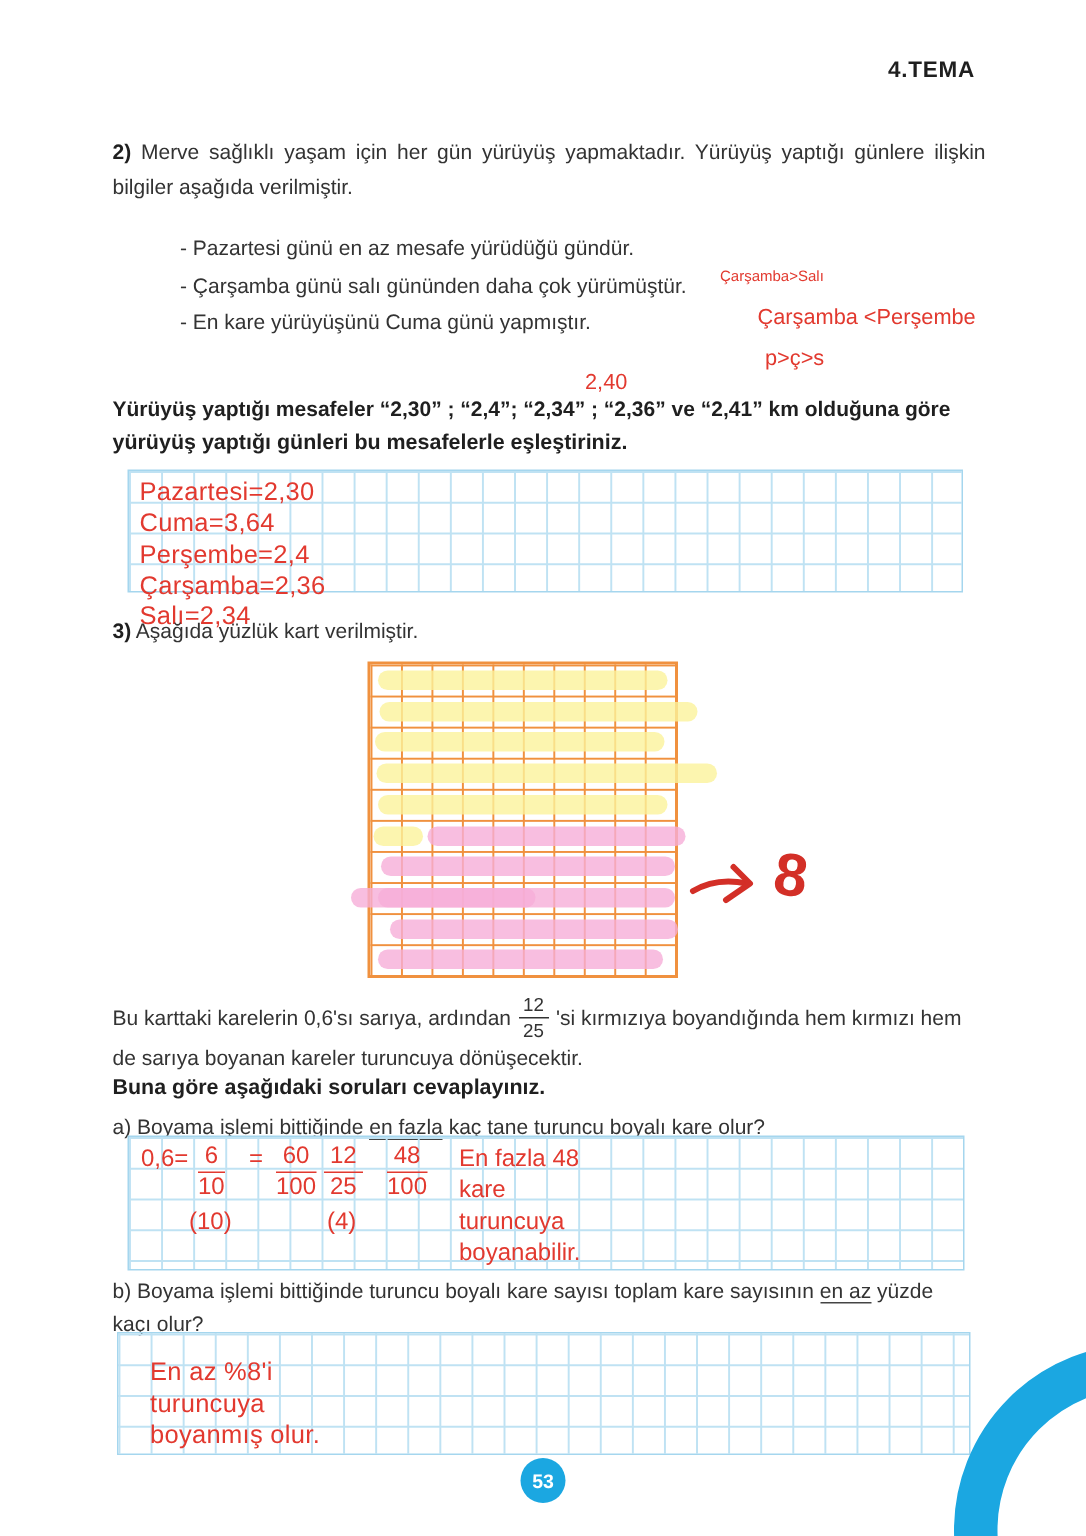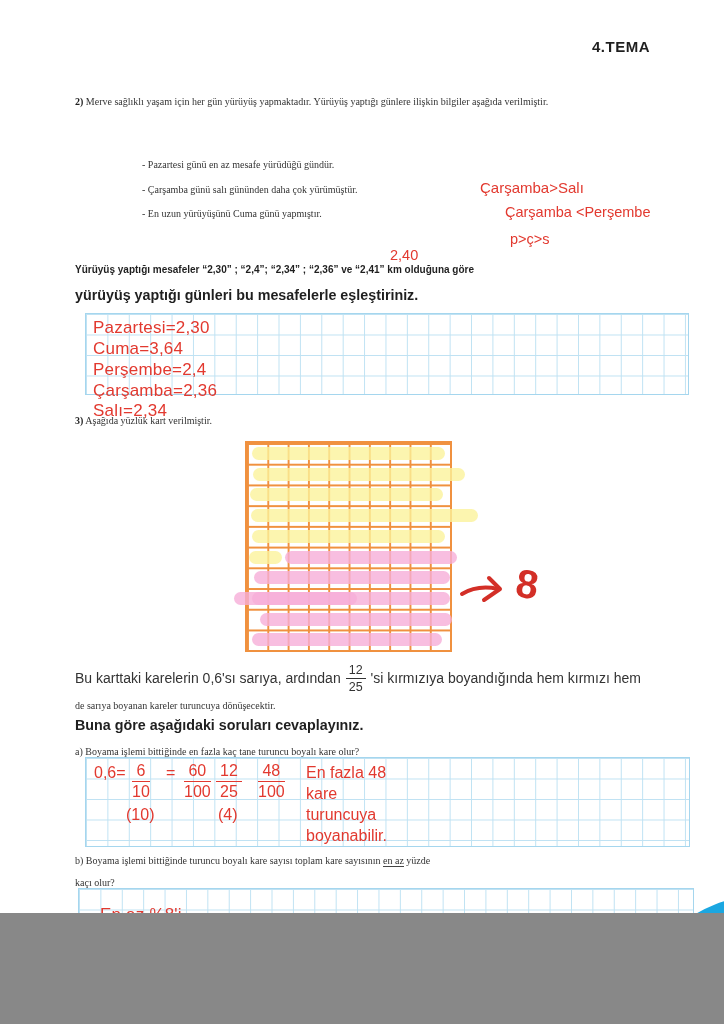--- a/index.html
+++ b/index.html
@@ -1,32 +1,31 @@
 <!DOCTYPE html>
 <html><head>
 <meta charset="utf-8">
 <style>
   html,body{margin:0;padding:0;background:#888;}
   #page{
-    position:relative;width:724px;height:913px;background:#ffffff;
+    position:relative;width:724px;height:1024px;background:#ffffff;
     overflow:hidden;font-family:"Liberation Sans",sans-serif;color:#2e2e2e;
   }
   .abs{position:absolute;}
-  .body-text{font-size:10px;line-height:23px;color:#333;font-family:Liberation Serif, serif;}
+  .body-text{font-size:14px;line-height:23px;color:#333;}
   .bold{font-weight:bold;color:#1f1f1f;}
   .red{color:#e2392f;}
   .underline{border-bottom:1.5px solid #444;padding-bottom:0px;}
   
   .graph{
     border:1px solid #a5d6ee;
     background-image:
       linear-gradient(to right,#bfe2f3 1px,transparent 1px),
       linear-gradient(to bottom,#bfe2f3 1px,transparent 1px);
     background-size:21.4px 20.5px;
-    padding-left:47px;
   }
   .hand{font-size:17px;color:#e2392f;white-space:nowrap;letter-spacing:0.2px;}
   
   #hundred{
     border:2px solid #f0913f;
     background-image:
       linear-gradient(to right,#f0913f 1.6px,transparent 1.6px),
       linear-gradient(to bottom,#f0913f 1.6px,transparent 1.6px);
     background-size:20.32px 20.72px;
   }
@@ -58,32 +57,32 @@
 
 <div id="page">
 
   <div class="abs bold" style="left:592px;top:38px;font-size:15px;letter-spacing:0.5px;">4.TEMA</div>
 
   <div class="abs body-text" style="left:75px;top:90px;width:582px;text-align:justify;">
     <span class="bold">2)</span>
     <span>Merve sağlıklı yaşam için her gün yürüyüş yapmaktadır. Yürüyüş yaptığı günlere ilişkin bilgiler aşağıda verilmiştir.</span>
   </div>
 
-  <div class="abs body-text" style="left:120px;top:153px;line-height:24.6px;margin-left:22px;">
+  <div class="abs body-text" style="left:120px;top:153px;line-height:24.6px;">
     <div>- Pazartesi günü en az mesafe yürüdüğü gündür.</div>
     <div>- Çarşamba günü salı gününden daha çok yürümüştür.</div>
-    <div>- En uzun yürüyüşünü Cuma günü yapmıştır.</div>
+    <div>- En kare yürüyüşünü Cuma günü yapmıştır.</div>
   </div>
 
-  <div class="abs red" style="left:480px;top:179px;font-size:15px;">Çarşamba&gt;Salı</div>
+  <div class="abs red" style="left:480px;top:179px;font-size:10px;">Çarşamba&gt;Salı</div>
   <div class="abs red" style="left:505px;top:204px;font-size:14.5px;">Çarşamba &lt;Perşembe</div>
   <div class="abs red" style="left:510px;top:231px;font-size:14.5px;">p&gt;ç&gt;s</div>
   <div class="abs red" style="left:390px;top:247px;font-size:14.5px;">2,40</div>
 
-  <div class="abs bold" style="left:75px;top:264px;font-size:10px;">Yürüyüş yaptığı mesafeler “2,30” ; “2,4”; “2,34” ; “2,36” ve “2,41” km olduğuna göre</div>
+  <div class="abs bold" style="left:75px;top:264px;font-size:14px;">Yürüyüş yaptığı mesafeler “2,30” ; “2,4”; “2,34” ; “2,36” ve “2,41” km olduğuna göre</div>
   <div class="abs bold" style="left:75px;top:287px;font-size:14.3px;text-align:right;">yürüyüş yaptığı günleri bu mesafelerle eşleştiriniz.</div>
 
   <div class="abs graph" style="left:85px;top:313px;width:555px;height:80px;"></div>
   <div class="abs hand" style="left:93px;top:318px;">Pazartesi=2,30</div>
   <div class="abs hand" style="left:93px;top:339px;">Cuma=3,64</div>
   <div class="abs hand" style="left:93px;top:360px;">Perşembe=2,4</div>
   <div class="abs hand" style="left:93px;top:381px;">Çarşamba=2,36</div>
   <div class="abs hand" style="left:93px;top:401px;">Salı=2,34</div>
 
   <div class="abs body-text" style="left:75px;top:409px;">

